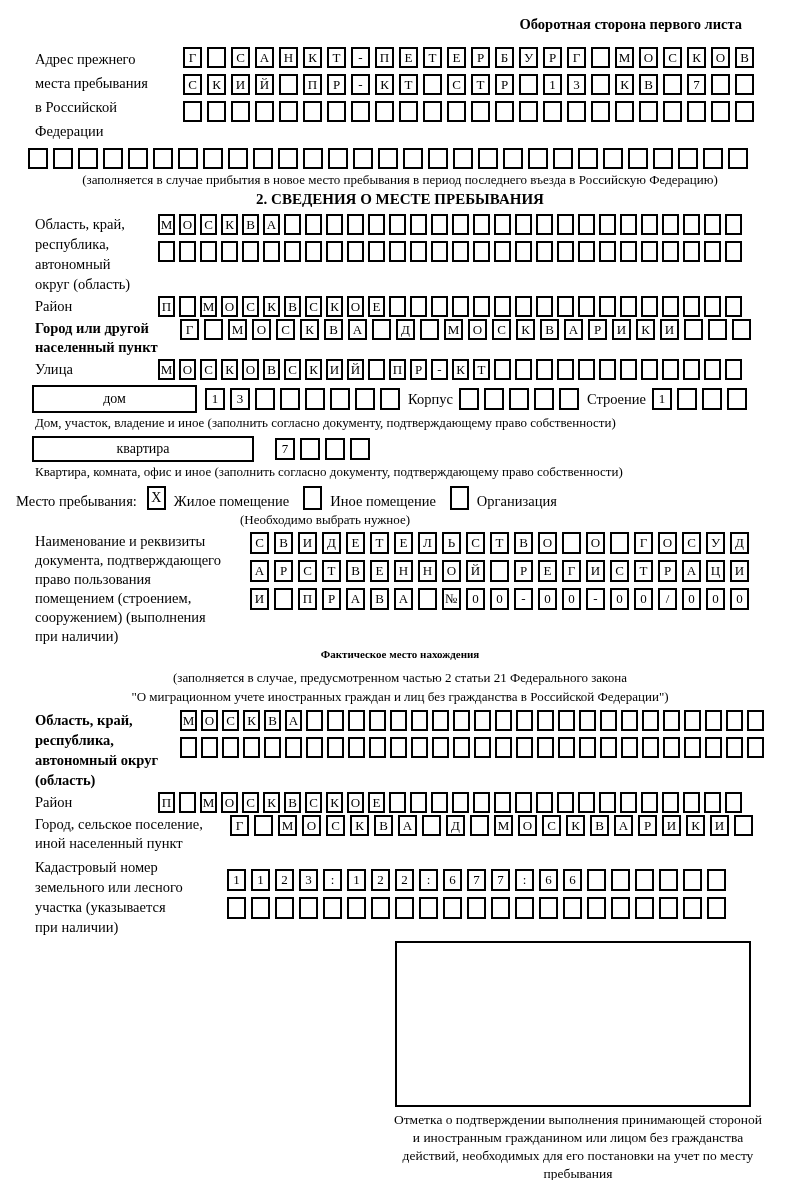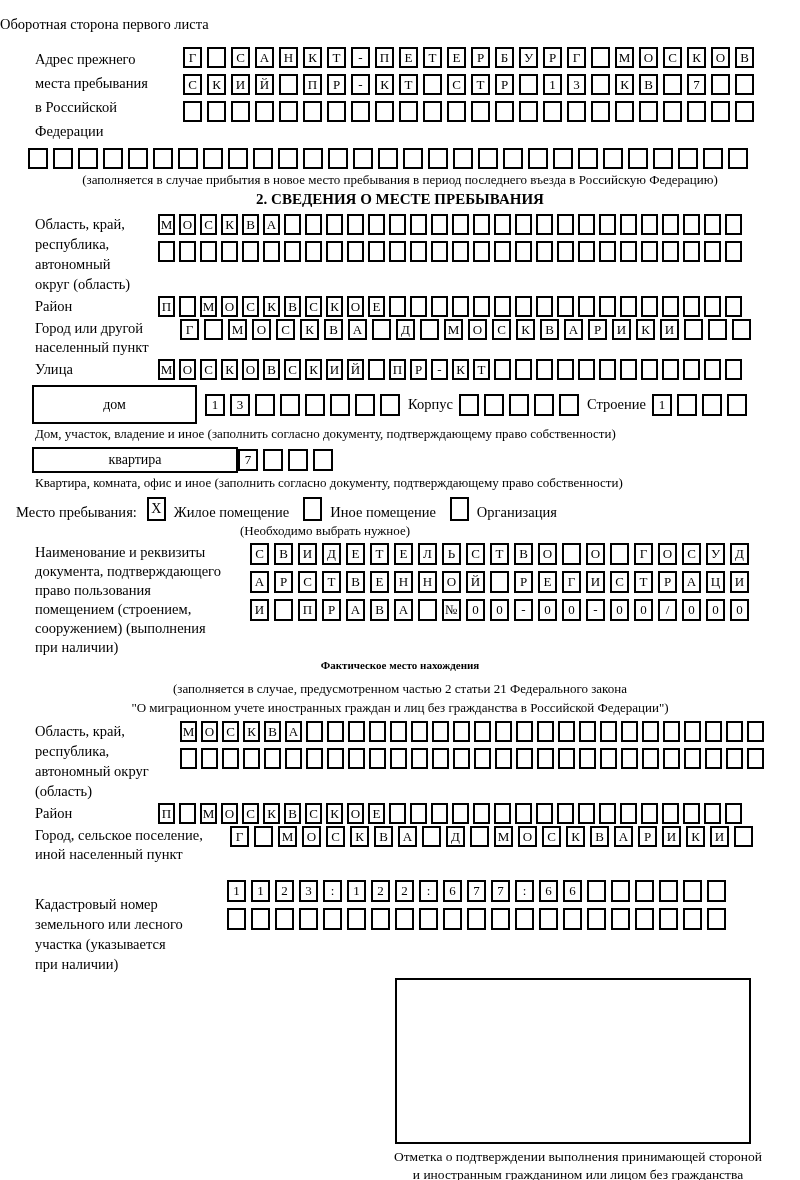--- a/index.html
+++ b/index.html
@@ -2,57 +2,57 @@
 <html><head>
 <meta charset="utf-8">
 <style>
   html,body{margin:0;padding:0;background:#fff;}
   .page{
     position:relative;width:800px;height:1180px;overflow:hidden;
     background:#fff;color:#000;
     font-family:"Liberation Serif","DejaVu Serif",serif;
     font-size:14.5px;
   }
-  .hdr-note{padding:16px 58px 0 0;height:17px;}
+  .hdr-note{padding:16px 58px 0 0;text-align:right;height:17px;font-weight:bold;}
   .flexrow{display:flex;align-items:flex-start;}
   .rows{display:flex;flex-direction:column;gap:6px;}
   .boxes{display:flex;}
   .box{
     box-sizing:border-box;border:2px solid #000;height:21px;
     display:flex;align-items:center;justify-content:center;
     font-size:13px;background:#fff;flex:0 0 auto;
   }
   .sz-a{gap:5px}.sz-a .box{width:19px;}
   .sz-b{gap:5px}.sz-b .box{width:20px;}
   .sz-c{gap:4px}.sz-c .box{width:17px;}
   .sz-d{gap:5px}.sz-d .box{width:19px;}
   .sz-e{gap:5px}.sz-e .box{width:19px;height:22px;}
   .sz-f{gap:5px}.sz-f .box{width:19px;}
   .sz-h{gap:5px}.sz-h .box{width:20px;height:22px;}
   .lbl-line{white-space:nowrap;}
   .lw-a{width:148px;line-height:24px;}
   .lw-b{width:123px;line-height:21px;}
-  .lw-c{width:145px;line-height:19px;}
+  .lw-c{width:145px;line-height:19px;font-weight:bold;}
   .lw-d{width:215px;line-height:19px;}
   .lw-e{width:195px;line-height:19px;}
-  .lw-f{width:192px;line-height:20px;margin-top:26px;}
+  .lw-f{width:192px;line-height:20px;}
   .lh20{line-height:20px;}
   .prev{margin:14px 0 0 35px;}
   .fullrow{margin:5px 0 0 28px;}
   .center-note{margin-top:3px;text-align:center;font-size:13px;height:16px;}
   .sec-title{margin-top:3px;text-align:center;font-weight:bold;font-size:15px;height:18px;}
   .blk{margin-left:35px;}
   .mt5{margin-top:5px;}.mt4{margin-top:4px;}.mt2{margin-top:2px;}
   .house-row{display:flex;align-items:center;margin:5px 0 0 32px;}
   .field-rect{
-    box-sizing:border-box;border:2px solid #000;height:39px;
+    box-sizing:border-box;border:2px solid #000;height:28px;
     display:flex;align-items:center;justify-content:center;font-size:14px;
   }
   .rect-dom{width:165px;margin-right:8px;}
-  .rect-kv{width:206px;height:26px;margin-right:0;}
+  .rect-kv{width:222px;height:26px;margin-right:21px;}
   .inline-label{margin:0 6px 0 8px;white-space:nowrap;}
   .left-cap{margin:2px 0 0 35px;font-size:13px;height:16px;}
   .stay-row{display:flex;align-items:flex-end;margin:6px 0 0 16px;height:24px;}
   .stay-label{margin-right:10px;}
   .chk{
     box-sizing:border-box;border:2px solid #000;width:19px;height:24px;
     display:inline-flex;align-items:center;justify-content:center;
     font-size:14px;flex:0 0 auto;
   }
   .opt{margin:0 14px 0 8px;white-space:nowrap;}

